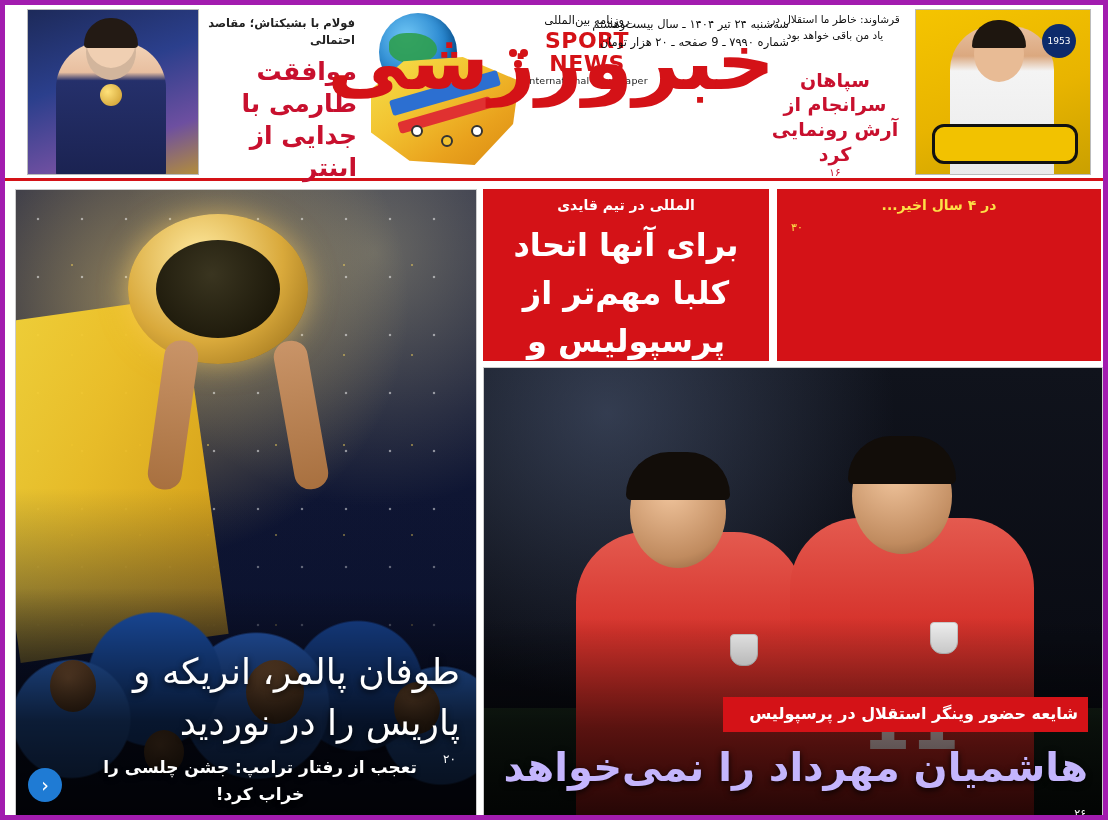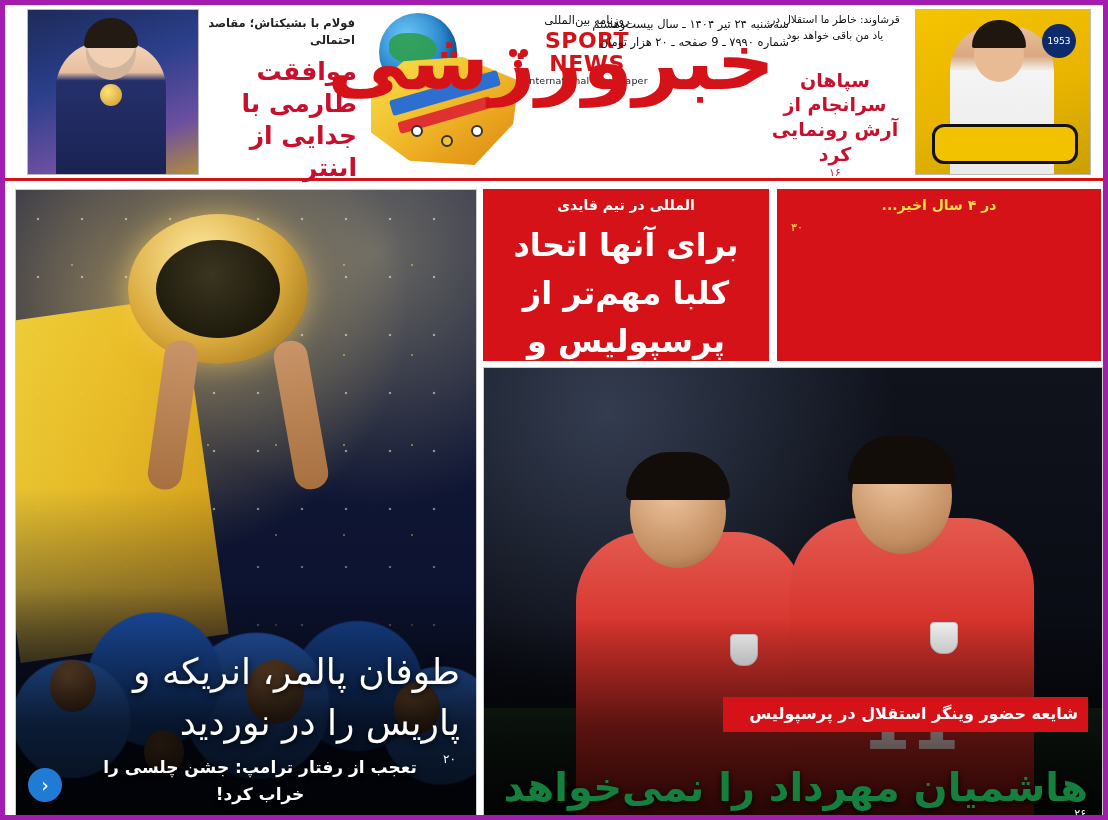--- a/index.html
+++ b/index.html
@@ -595,25 +595,25 @@
     color: #ffffff;
     direction: rtl;
     text-align: right;
     font-size: 16px;
     font-weight: 700;
     line-height: 1.5;
     padding: 5px 10px 6px 26px;
   }
   .photo2-headline {
     position: absolute;
-    right: 14px; bottom: 4px;
+    right: 14px; bottom: 24px;
     width: 590px;
     direction: rtl;
     text-align: right;
-    color: #15803d;
+    color: #c4b5fd;
     font-size: 40px;
     font-weight: 700;
     line-height: 1.32;
     text-shadow: 0 2px 6px rgba(0,0,0,.9);
     margin-top: 41px;
   }
   .photo2-pagenum {
     position: absolute;
     right: 16px; bottom: -2px;
     color: #fff;

